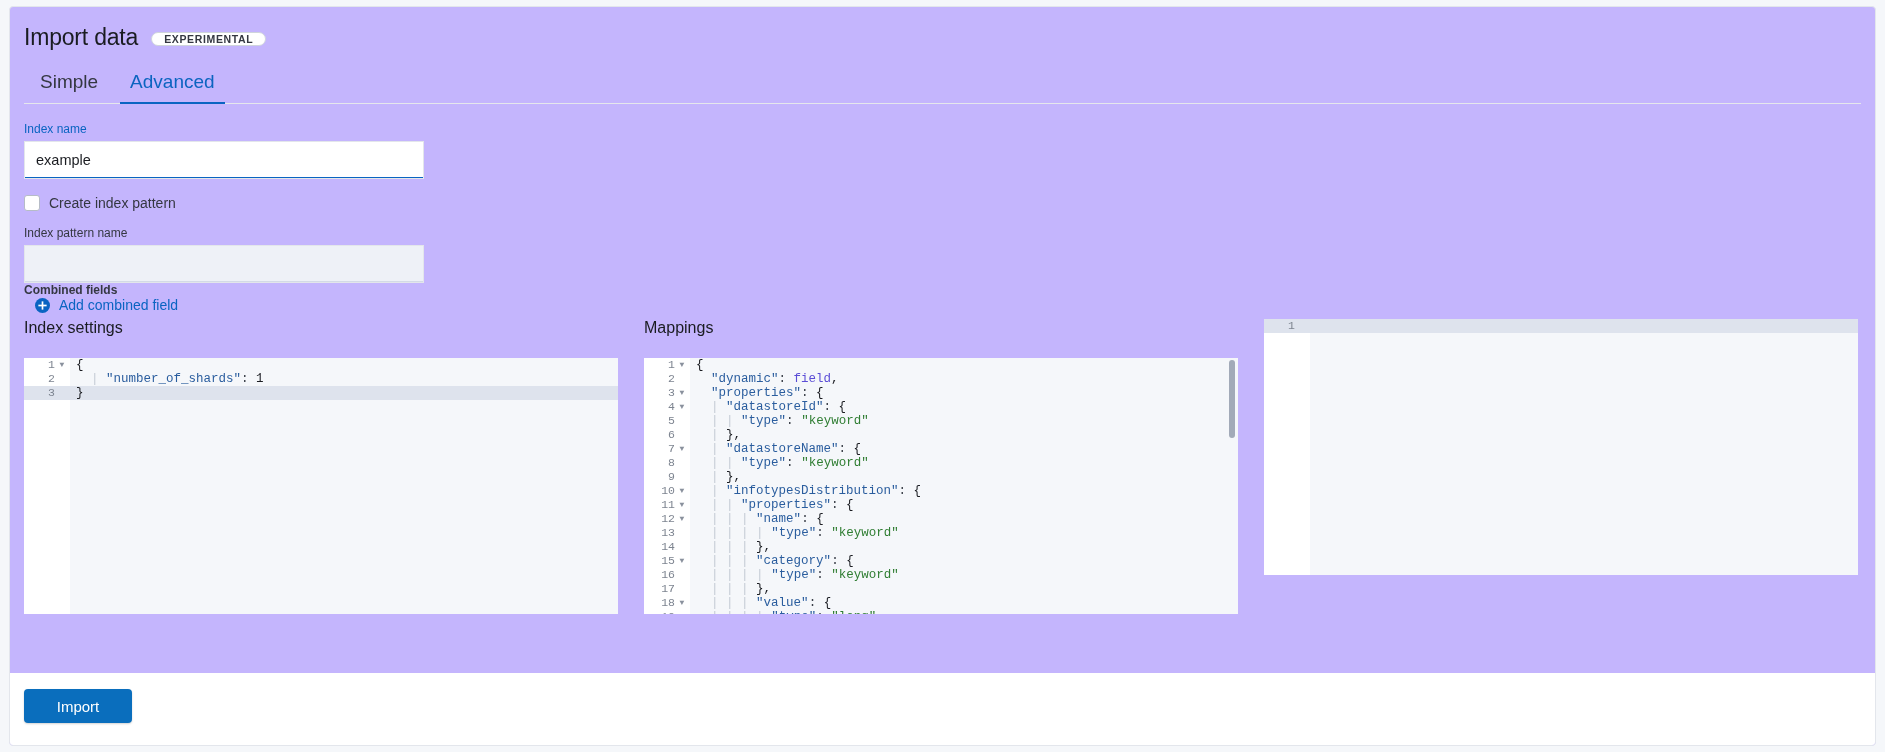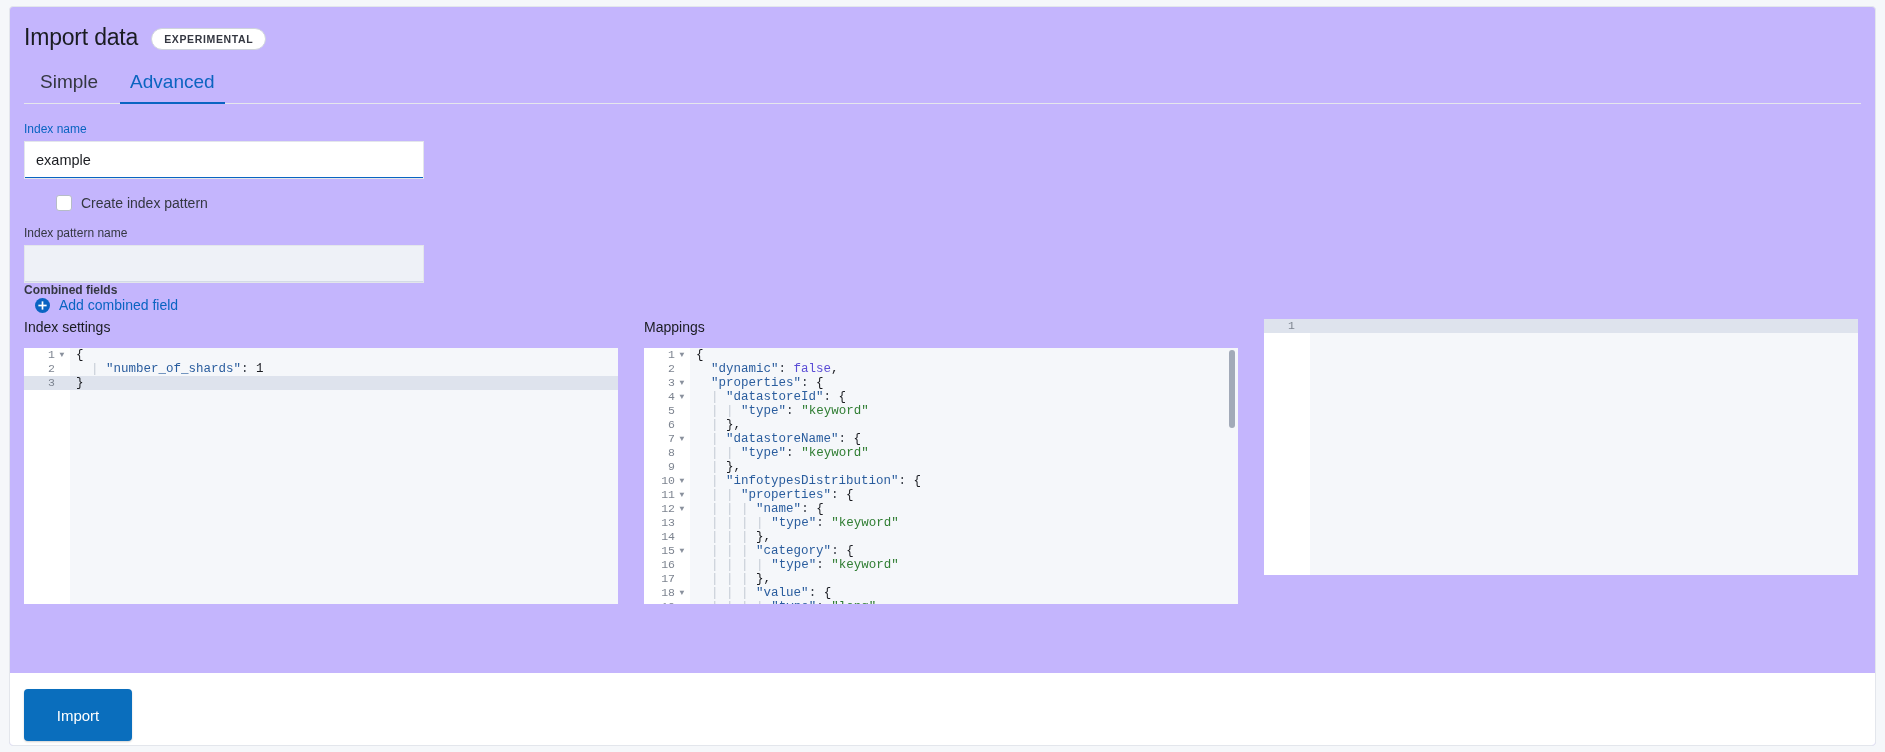--- a/index.html
+++ b/index.html
@@ -29,21 +29,21 @@
   }
   .hdr-title {
     font-size: 23px;
     font-weight: 400;
     color: #1a1c21;
     letter-spacing: -0.2px;
     line-height: 28px;
   }
   .badge {
     display: inline-flex; align-items: center;
-    height: 22px;
+    height: 14px;
     padding: 0 12px;
     border: 1px solid #cfd4dc;
     border-radius: 11px;
     font-size: 10.5px;
     font-weight: 700;
     letter-spacing: 0.65px;
     color: #343741;
     background: #fff;
     margin-top: 3px;
   }
@@ -113,21 +113,20 @@
     background: #eef1f7;
     background-image: linear-gradient(to top, #d3dae6 2px, transparent 2px);
     box-shadow: 0 0 0 1px #e3e6eb inset;
     color: #69707d;
   }
 
   .cb-row {
     display: flex; align-items: flex-end;
     gap: 9px;
     margin-top: 16px;
-    margin-left: 32px;
   }
   .cb {
     width: 16px; height: 16px;
     border: 1px solid #b6bcc7;
     border-radius: 3px;
     background: #fff;
     flex: none;
     cursor: pointer;
   }
   .cb-label {
@@ -166,24 +165,24 @@
   .editors {
     display: flex;
     gap: 0;
     padding: 0 14px;
     margin-top: 6px;
   }
   .ed-col { width: 620px; flex: none; position: relative; }
   .ed-col + .ed-col { margin-left: 0; }
 
   .ed-title {
-    font-size: 14px;
+    font-size: 16px;
     font-weight: 400;
     color: #1a1c21;
-    margin-bottom: 13px;
+    margin-bottom: 21px;
     display: block;
   }
 
   .ed-box {
     position: relative;
     width: 594px;
     height: 256px;
     background: #f5f7fa;
     overflow: hidden;
     font-family: "Liberation Mono", monospace;
@@ -257,21 +256,21 @@
 
   
   .footer {
     position: absolute;
     left: 0; right: 0; bottom: 0;
     height: 72px;
     background: #fff;
     padding: 16px 0 0 14px;
   }
   .btn-import {
-    height: 52px;
+    height: 34px;
     min-width: 108px;
     padding: 0 22px;
     background: #0a6ebd;
     color: #fff;
     font-size: 15px;
     font-family: inherit;
     border: none;
     border-radius: 4px;
     cursor: pointer;
     box-shadow: 0 1px 2px rgba(0,0,0,.18);
@@ -346,21 +345,21 @@
       <span class="ed-title">Mappings</span>
       <div class="ed-box" id="ed-mappings">
         <div class="ed-gutter"></div>
         <div class="ed-lines">
             <div class="ed-line">
               <span class="ln-num-wrap">1<span class="fold">▼</span></span>
               <span class="ln-code">{</span>
             </div>
             <div class="ed-line">
               <span class="ln-num-wrap">2<span class="fold empty">▼</span></span>
-              <span class="ln-code">  <span class="tk-key">"dynamic"</span><span class="tk-punc">:</span> <span class="tk-bool">false</span>,</span>
+              <span class="ln-code">  <span class="tk-key">"dynamic"</span><span class="tk-punc">:</span> <span class="tk-bool">field</span>,</span>
             </div>
             <div class="ed-line">
               <span class="ln-num-wrap">3<span class="fold">▼</span></span>
               <span class="ln-code">  <span class="tk-key">"properties"</span><span class="tk-punc">:</span> {</span>
             </div>
             <div class="ed-line">
               <span class="ln-num-wrap">4<span class="fold">▼</span></span>
               <span class="ln-code">  <span class="guide">|</span> <span class="tk-key">"datastoreId"</span><span class="tk-punc">:</span> {</span>
             </div>
             <div class="ed-line">

